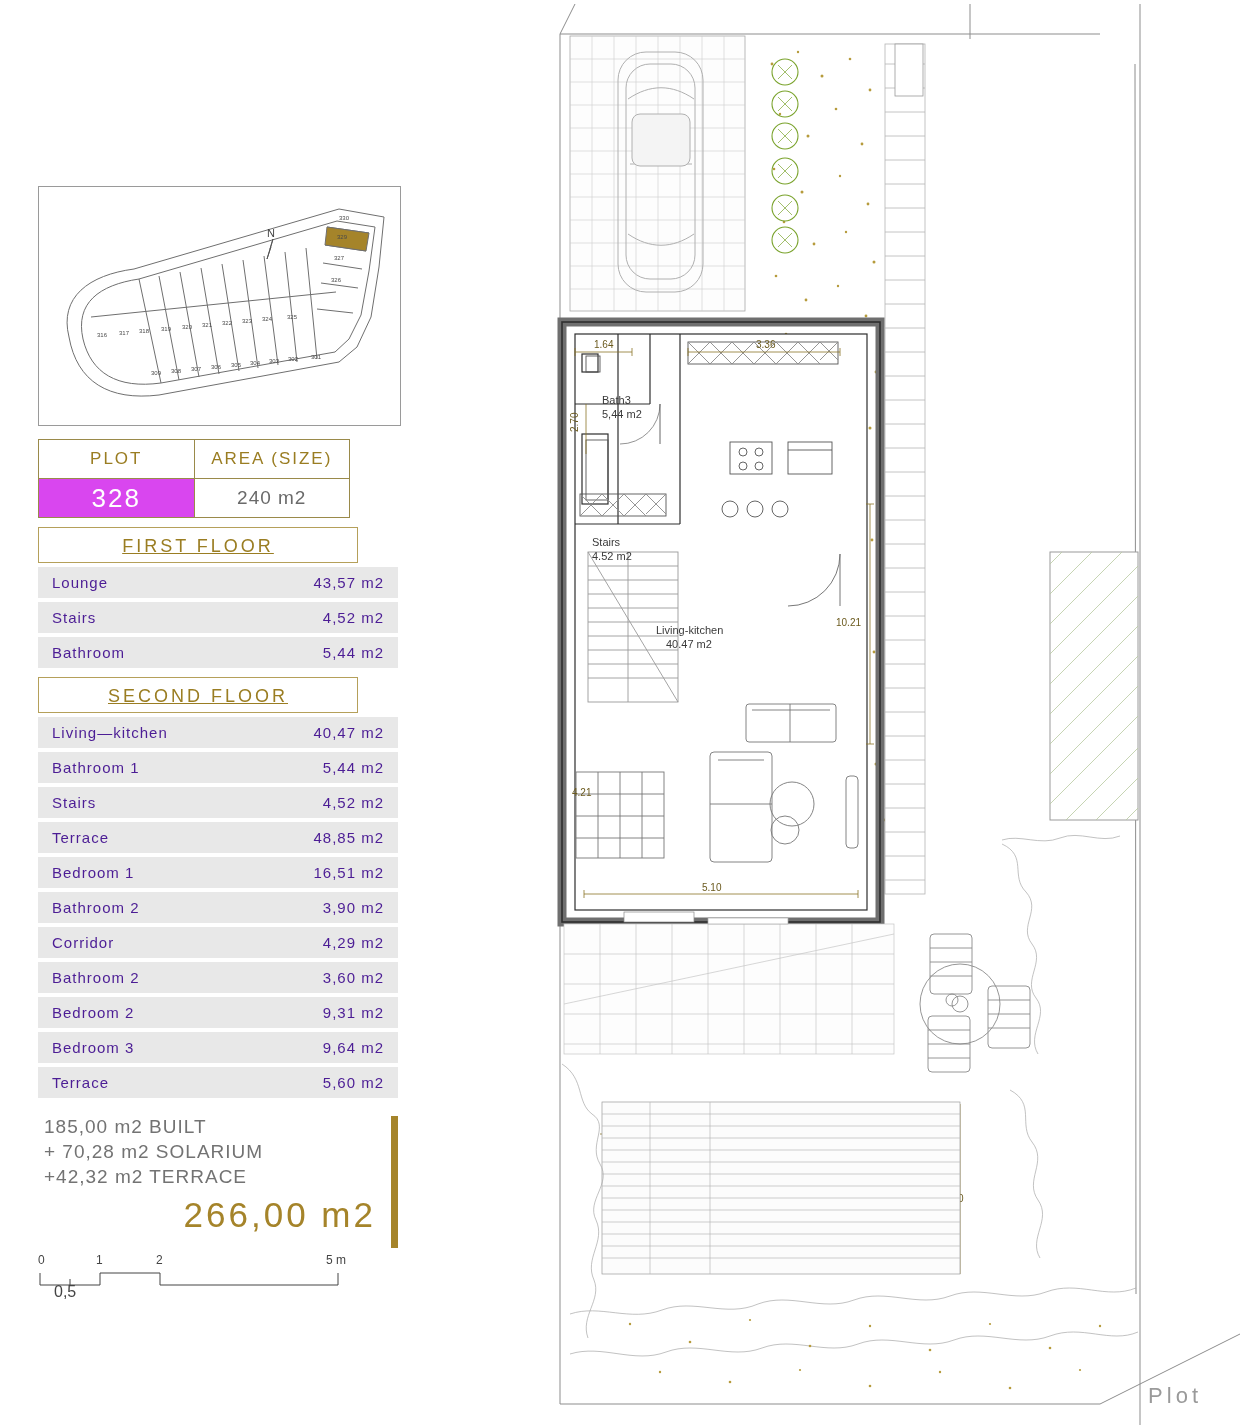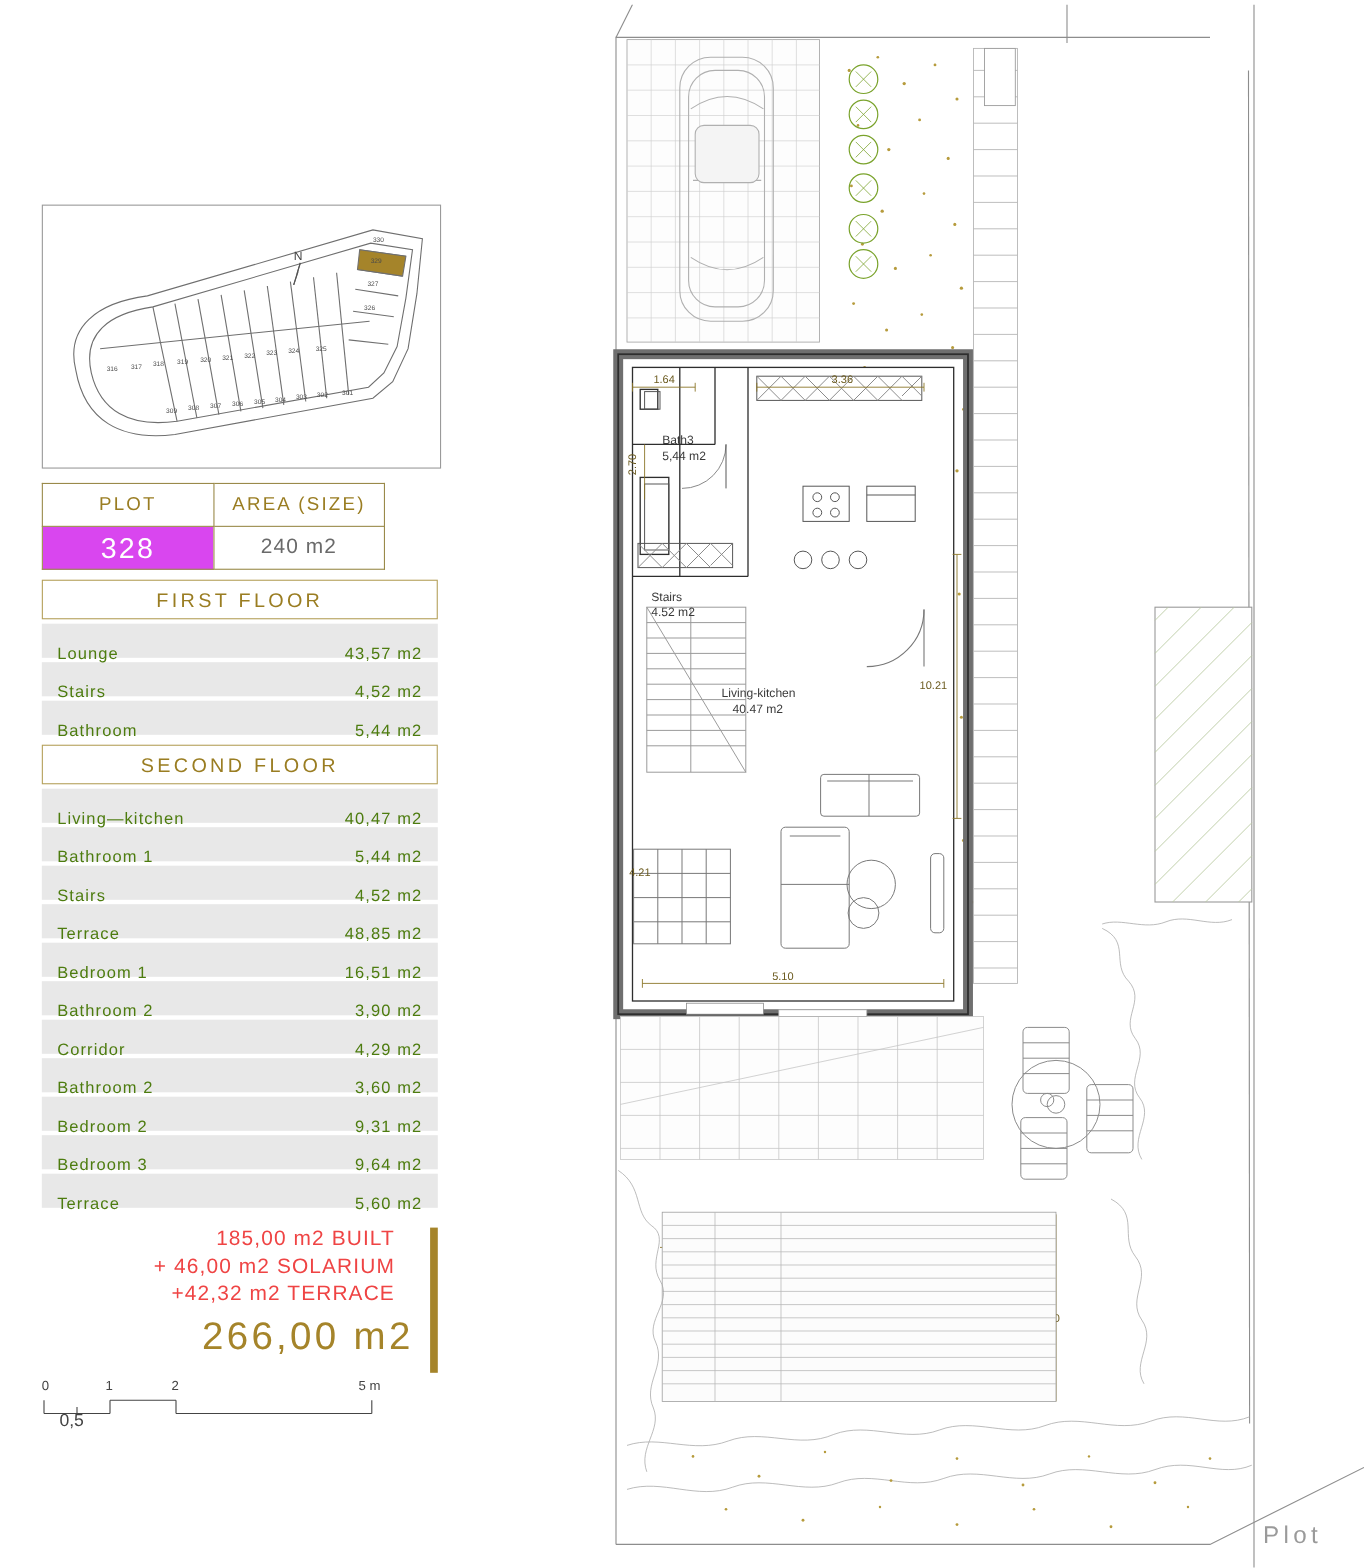--- a/index.html
+++ b/index.html
@@ -73,42 +73,43 @@
   .plot-table td.val.area {
     background: #ffffff;
     color: #6a6a6a;
     font-size: 19px;
     letter-spacing: 1px;
   }
 
   
   .floor-title {
     margin-top: 9px;
-    width: 360px;
+    width: 320px;
     height: 36px;
     line-height: 36px;
     border: 1px solid #b5a05a;
     box-sizing: border-box;
     text-align: center;
     color: #9a7d22;
     font-size: 18px;
     letter-spacing: 3px;
+    text-decoration: underline;
   }
   .row {
     margin-top: 4px;
     width: 360px;
     height: 31px;
     line-height: 31px;
     background: #e8e8e8;
     box-sizing: border-box;
-    padding: 12px 14px;
+    padding: 0 14px;
     display: flex;
     justify-content: space-between;
     font-size: 15px;
-    color: #4d7c0f;
+    color: #4c1d95;
     letter-spacing: 1px;
   }
   .row .rv { letter-spacing: 1px; }
 
   
   .totals {
     margin-top: 16px;
     position: relative;
     width: 360px;
     padding-left: 6px;
@@ -116,24 +117,24 @@
   }
   .totals .bar {
     position: absolute;
     right: 0px;
     top: 2px;
     width: 7px;
     height: 132px;
     background: #a5842a;
   }
   .totals .line {
-    text-align: right;
+    text-align: left;
     padding-right: 39px;
     font-size: 19px;
-    color: #ef4444;
+    color: #737373;
     letter-spacing: 1px;
     line-height: 25px;
   }
   .totals .grand {
     text-align: right;
     padding-right: 22px;
     font-size: 35px;
     color: #a5842a;
     letter-spacing: 3px;
     margin-top: 6px;
@@ -312,21 +313,21 @@
       <span class="rv">9,64 m2</span>
     </div>
     <div class="row">
       <span>Terrace</span>
       <span class="rv">5,60 m2</span>
     </div>
 
     <div class="totals">
       <div class="bar"></div>
       <div class="line">185,00 m2 BUILT</div>
-      <div class="line">+ 46,00 m2 SOLARIUM</div>
+      <div class="line">+ 70,28 m2 SOLARIUM</div>
       <div class="line">+42,32 m2 TERRACE</div>
       <div class="grand">266,00 m2</div>
     </div>
 
     <div class="scalebar">
       <svg width="330" height="24" viewBox="0 0 330 24">
         <g stroke="#444" stroke-width="1" fill="none">
           <path d="M2 6 L2 18"></path>
           <path d="M2 18 L62 18"></path>
           <path d="M62 6 L62 18"></path>

